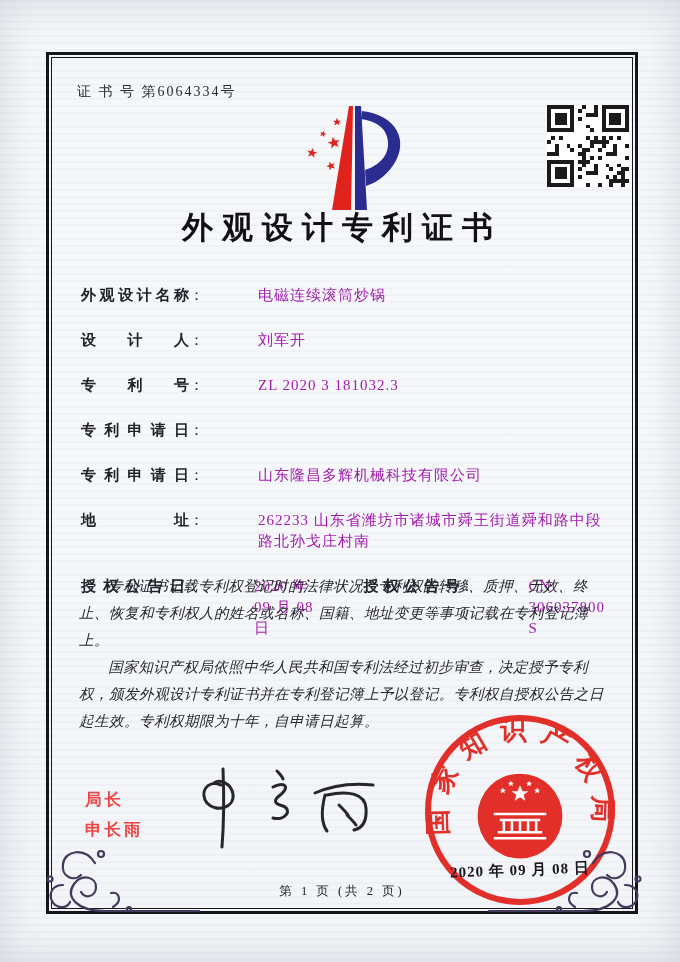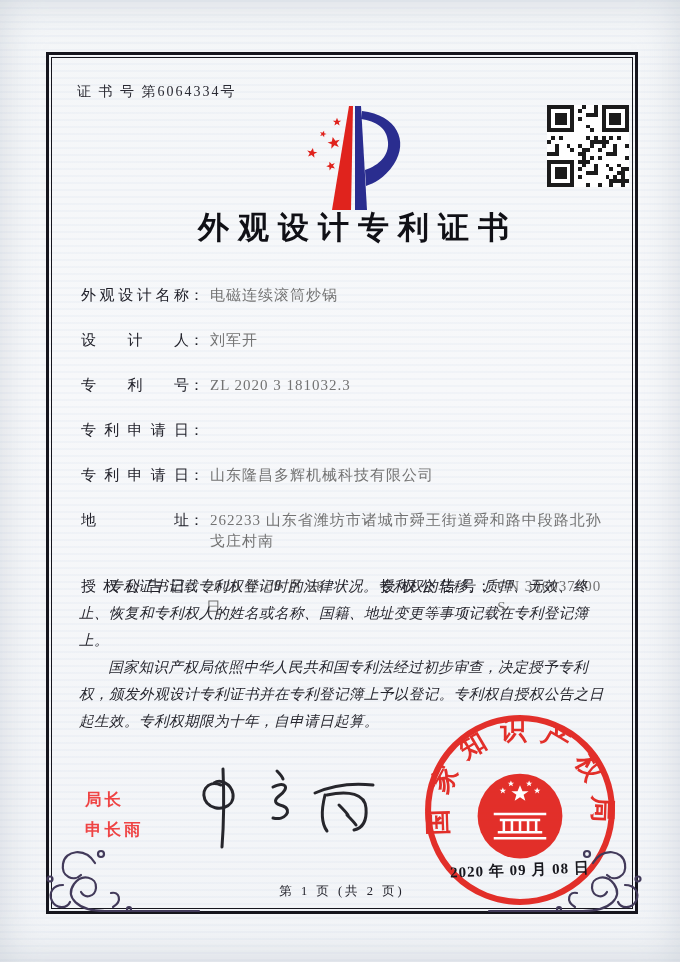--- a/index.html
+++ b/index.html
@@ -21,30 +21,30 @@
   }
   .frame-inner{position:absolute;inset:2px;border:1px solid var(--frame,#15151d);pointer-events:none;}
 
   .cert-no{position:absolute;left:28px;top:28px;font-size:14px;letter-spacing:2px;color:#2a2a33;}
 
   .logo{position:absolute;left:232px;top:48px;width:130px;height:112px;}
   .qr{position:absolute;left:498px;top:50px;width:82px;height:82px;background:#fff;}
   .qr svg{width:100%;height:100%;display:block;}
 
   .title{
-    position:absolute;left:16px;top:152px;width:100%;text-align:center;
+    position:absolute;left:0;top:152px;width:100%;text-align:center;
     font-size:31px;font-weight:bold;letter-spacing:9px;color:#101016;
   }
 
   
   .fields{position:absolute;left:32px;top:230px;width:524px;font-size:15px;}
   .frow{display:flex;margin-bottom:24px;line-height:21px;}
-  .flabel{width:108px;flex:none;text-align:justify;text-align-last:justify;color:#22222b;}
+  .flabel{width:108px;flex:none;text-align:justify;text-align-last:justify;color:#22222b;font-weight:bold;}
   .fcolon{flex:none;margin-right:6px;}
-  .fvalue{flex:1;color:#737373;letter-spacing:1px;}
+  .fvalue{flex:1;color:#a21caf;letter-spacing:1px;margin-left:48px;}
   .grant-row{display:flex;line-height:21px;}
   .gpair{display:flex;}
   .gpair .flabel{width:104px;}
   .gpair2{margin-left:46px;}
   .gpair2 .flabel{width:96px;text-align-last:justify;}
 
   
   .paras{position:absolute;left:30px;top:518px;width:530px;
     font-size:14.6px;line-height:1.85;font-style:italic;color:#26262e;letter-spacing:.4px;}
   .paras p{margin:0;text-indent:2em;}

